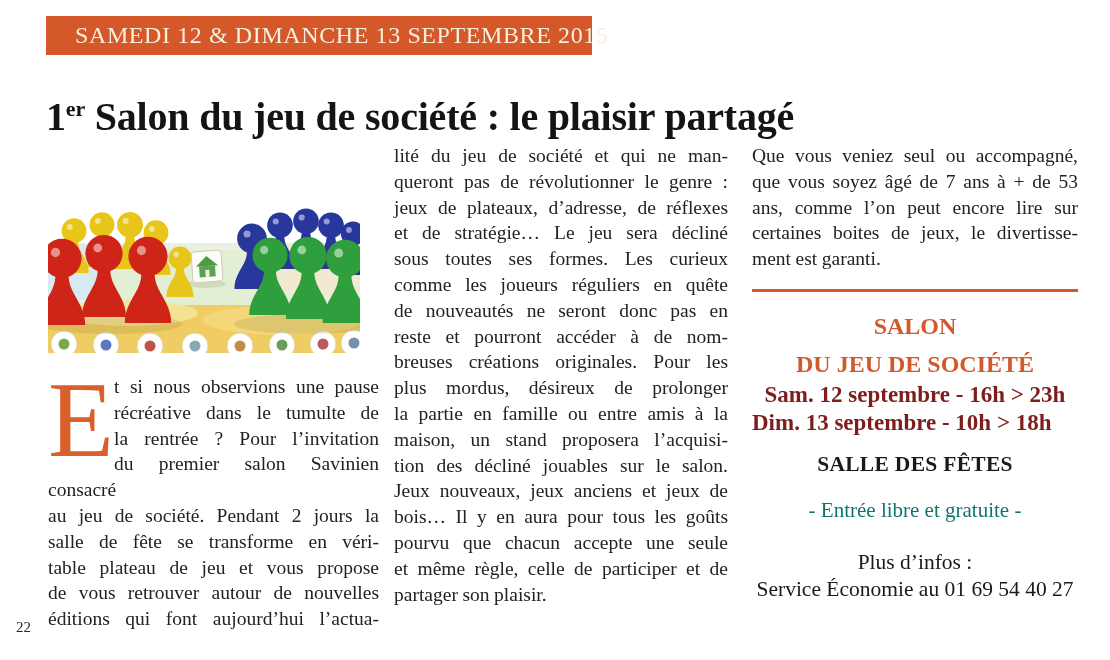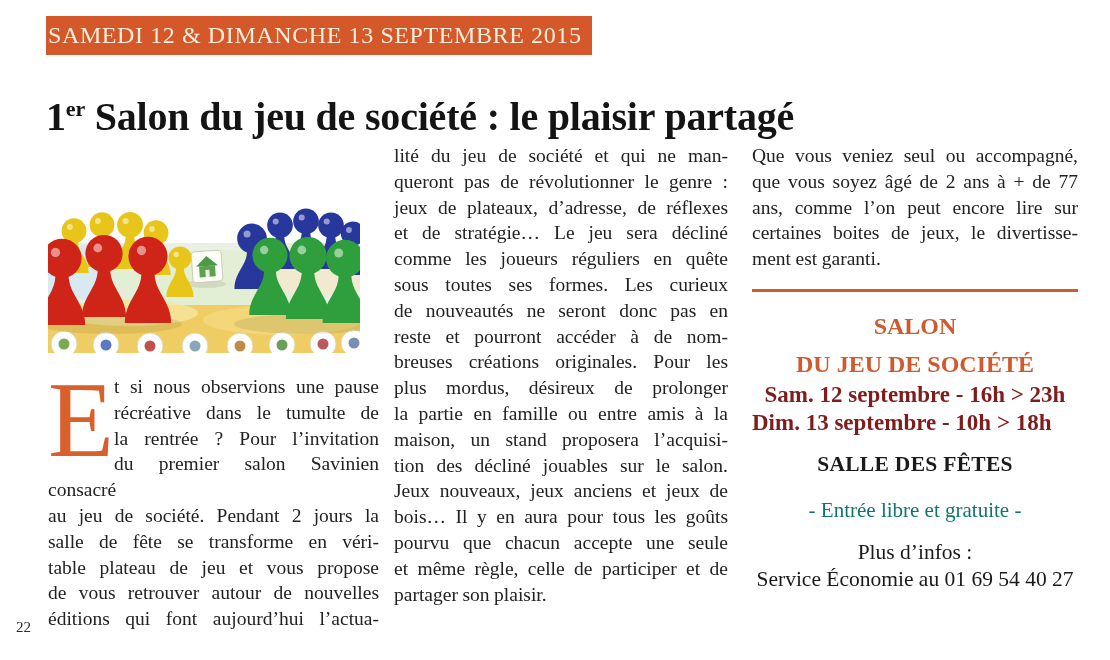--- a/index.html
+++ b/index.html
@@ -7,21 +7,21 @@
     width: 1110px; height: 660px; position: relative; overflow: hidden;
     background: #ffffff;
     font-family: "Liberation Serif", serif;
     color: #1e1e1e;
   }
   .page { position: absolute; inset: 0; background: #ffffff; }
 
   
   .banner {
     position: absolute; left: 46px; top: 16px; width: 546px; height: 39px;
-    background: #d4582a; box-sizing: border-box; padding-left: 2px;
+    background: #d4582a; box-sizing: border-box; padding-left: 29px;
     display: flex; align-items: center;
   }
   .banner-text {
     color: #f8efdc; font-size: 24px; letter-spacing: 0.6px; white-space: nowrap;
   }
 
   
   .headline {
     position: absolute; left: 46px; top: 66px; width: 1030px;
     font-size: 40px; font-weight: bold; color: #141414; line-height: 48px;
@@ -68,21 +68,21 @@
     word-spacing: 0;
   }
   .ib-sched { margin-top: 3px; }
   .ib-venue {
     margin-top: 14px; font-weight: bold; font-size: 21.5px; line-height: 26px;
     color: #1a1a1a; letter-spacing: 0.3px;
   }
   .ib-entree {
     margin-top: 20px; color: #0f766e; font-size: 21px; line-height: 26px;
   }
-  .ib-info { margin-top: 16px; font-size: 21.5px; line-height: 27px; color: #1a1a1a; }
+  .ib-info { margin-top: 26px; font-size: 21.5px; line-height: 27px; color: #1a1a1a; }
 
   .pageno {
     position: absolute; left: 16px; top: 619px; font-size: 15px; color: #2a2a2a;
   }
 </style>
 </head>
 <body>
 
 <div class="page">
 
@@ -185,41 +185,41 @@
         <div class="tline last">éditions qui font aujourd’hui l’actua-</div>
       </div>
   </div>
 
   <div class="col col2 last-left">
     <div>
         <div class="tline">lité du jeu de société et qui ne man-</div>
         <div class="tline">queront pas de révolutionner le genre :</div>
         <div class="tline">jeux de plateaux, d’adresse, de réflexes</div>
         <div class="tline">et de stratégie… Le jeu sera décliné</div>
+        <div class="tline">sous toutes ses formes. Les curieux</div>
         <div class="tline">comme les joueurs réguliers en quête</div>
-        <div class="tline">sous toutes ses formes. Les curieux</div>
         <div class="tline">de nouveautés ne seront donc pas en</div>
         <div class="tline">reste et pourront accéder à de nom-</div>
         <div class="tline">breuses créations originales. Pour les</div>
         <div class="tline">plus mordus, désireux de prolonger</div>
         <div class="tline">la partie en famille ou entre amis à la</div>
         <div class="tline">maison, un stand proposera l’acquisi-</div>
         <div class="tline">tion des décliné jouables sur le salon.</div>
         <div class="tline">Jeux nouveaux, jeux anciens et jeux de</div>
         <div class="tline">bois… Il y en aura pour tous les goûts</div>
         <div class="tline">pourvu que chacun accepte une seule</div>
         <div class="tline">et même règle, celle de participer et de</div>
         <div class="tline last">partager son plaisir.</div>
       </div>
   </div>
 
   <div class="col col3 last-left">
     <div>
         <div class="tline">Que vous veniez seul ou accompagné,</div>
-        <div class="tline">que vous soyez âgé de 2 ans à + de 77</div>
+        <div class="tline">que vous soyez âgé de 7 ans à + de 53</div>
         <div class="tline">ans, comme l’on peut encore lire sur</div>
         <div class="tline">certaines boites de jeux, le divertisse-</div>
         <div class="tline last">ment est garanti.</div>
       </div>
 
     <div class="rule"></div>
 
     <div class="ib-title centered">SALON</div>
     <div class="ib-title centered" style="margin-top:10px;">DU JEU DE SOCIÉTÉ</div>
 

